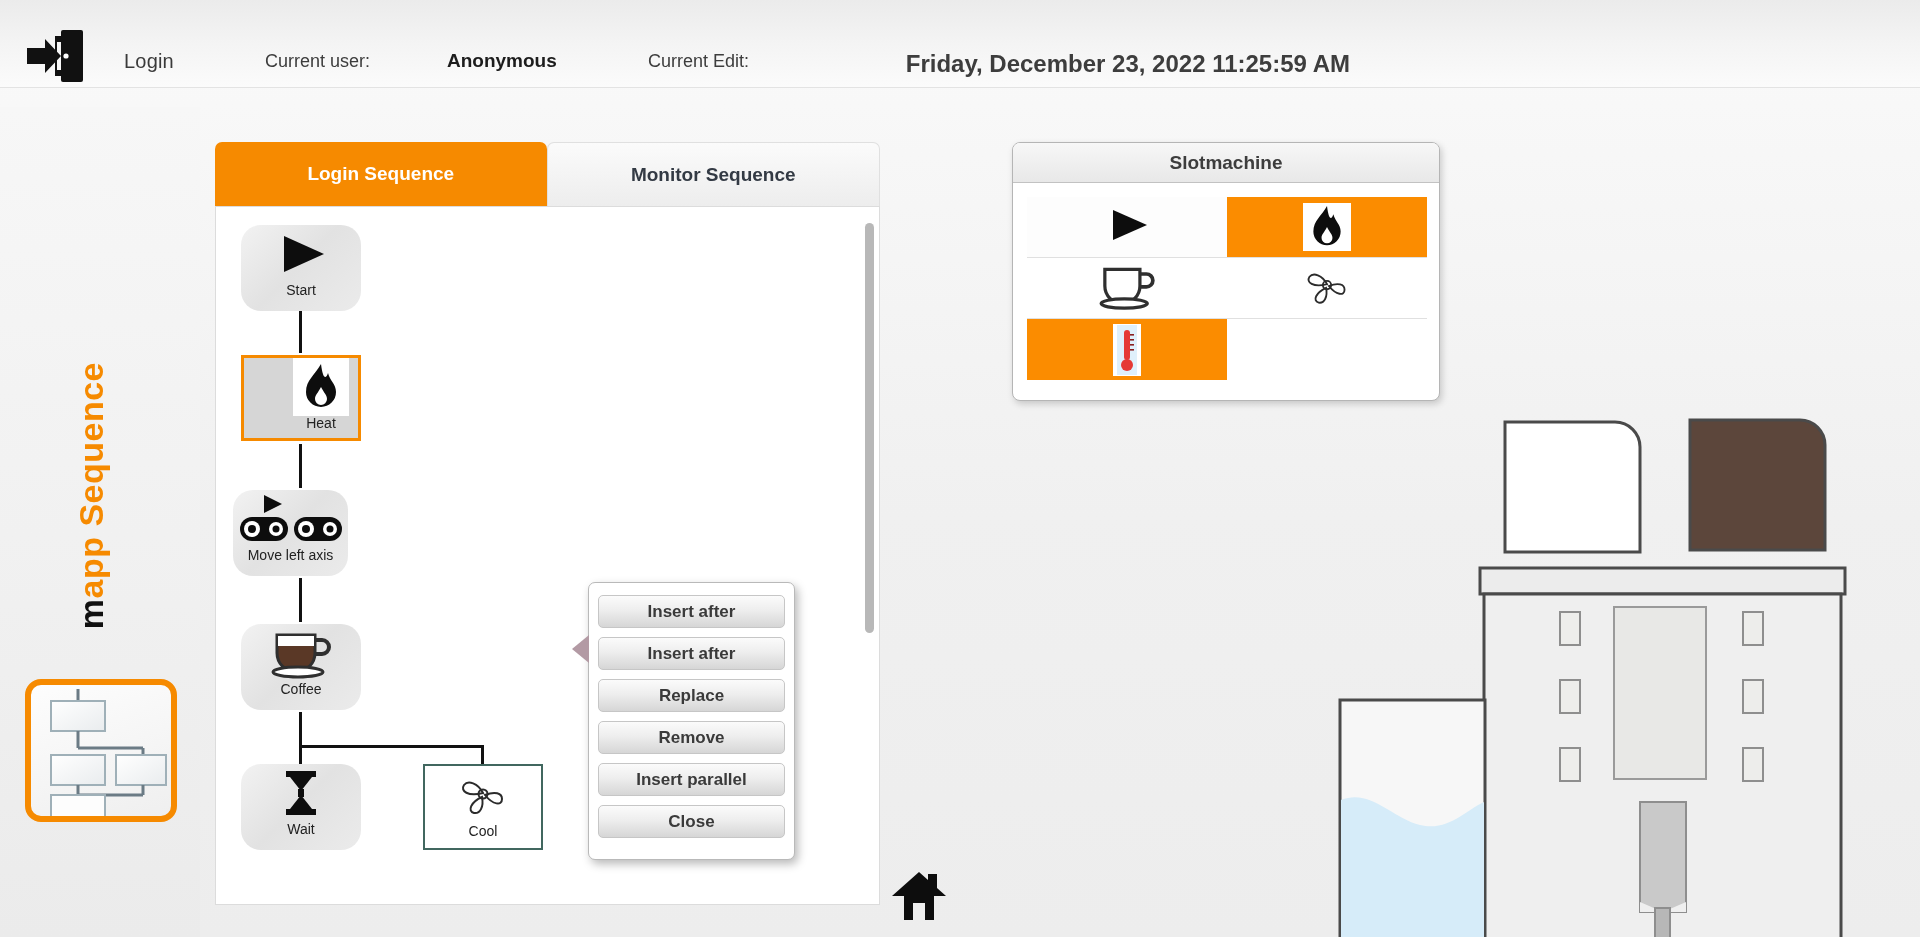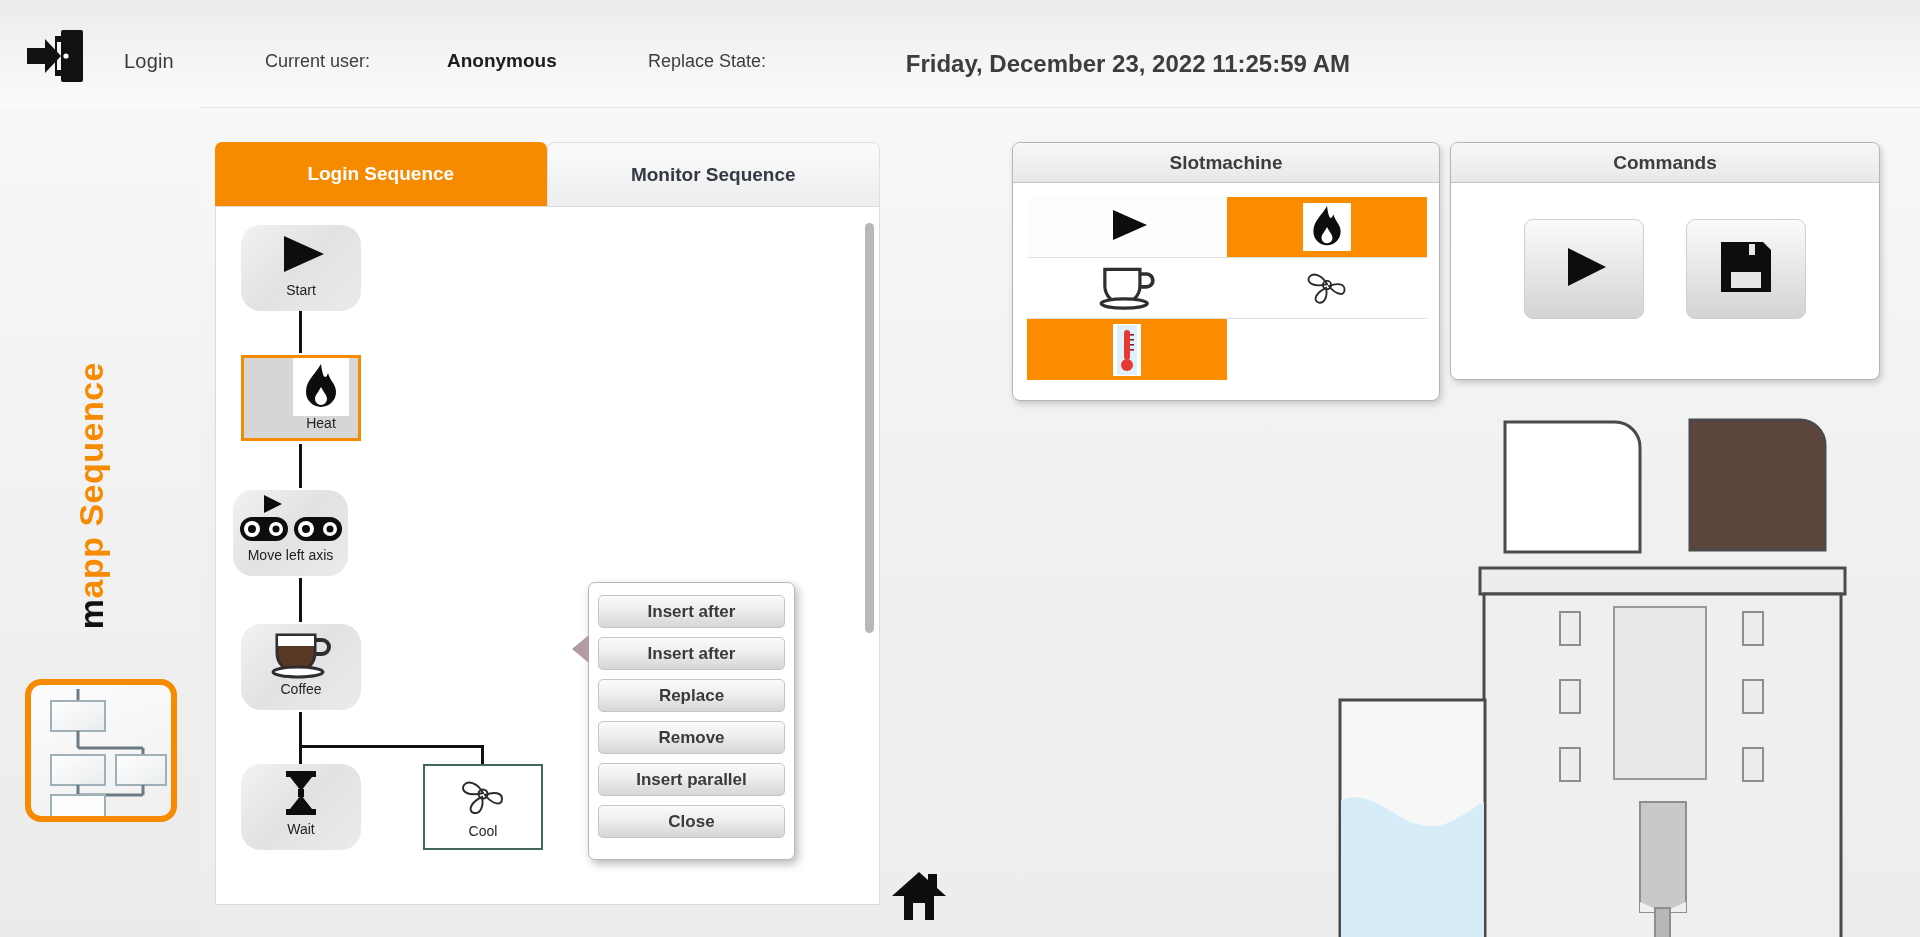--- a/index.html
+++ b/index.html
@@ -10,21 +10,21 @@
     background: #ffffff;
   }
   #app {
     position: relative;
     width: 1920px; height: 937px;
     background: linear-gradient(180deg,#fafafa 0%,#f0f0f0 55%,#ededed 100%);
   }
 
   
   .header {
-    position: absolute; left: 0; top: 0; width: 1920px; height: 108px;
+    position: absolute; left: 0; top: 0; width: 1920px; height: 88px;
     background: linear-gradient(180deg,#ebebeb 0%,#f3f3f3 45%,#fbfbfb 100%);
     border-bottom: 1px solid #e3e3e3;
   }
   .login-icon {
     position: absolute; left: 25px; top: 28px; width: 64px; height: 56px;
     cursor: pointer;
   }
   .login-label {
     position: absolute; left: 124px; top: 50px;
     font-size: 20px; color: #3a3a3a; letter-spacing: .2px;
@@ -172,21 +172,21 @@
       <svg width="64" height="56" viewBox="0 0 64 56">
         <rect x="36" y="2" width="22" height="52" rx="2" fill="#111"></rect>
         <circle cx="41" cy="28" r="2.6" fill="#fff"></circle>
         <path d="M2 20 h18 v-9 l16 17 -16 17 v-9 H2 z" fill="#111"></path>
         <path d="M30 8 h8 v6 h-6 v28 h6 v6 h-8 z" fill="#111"></path>
       </svg>
     </div>
     <div class="login-label">Login</div>
     <div class="cur-user-label">Current user:</div>
     <div class="cur-user-val">Anonymous</div>
-    <div class="cur-state-label">Replace State:</div>
+    <div class="cur-state-label">Current Edit:</div>
     <div class="cur-state-val"></div>
     <div class="datetime">Friday, December 23, 2022 11:25:59 AM</div>
   </div>
 
   <div class="brandbar">
     <div class="brand-text">
       <span class="brand-m">m</span><span class="brand-rest">app Sequence</span>
     </div>
     <div class="flow-badge">
       <svg width="140" height="131" viewBox="0 0 140 131">
@@ -381,44 +381,20 @@
               <rect x="13" y="24" width="4" height="1.6" fill="#8a2020"></rect>
             </svg>
           </span>
         </div>
 
         <div class="slot-cell empty norule"></div>
       </div>
     </div>
   </div>
 
-  <div class="panel" id="cmd-panel">
-    <div class="panel-title">Commands</div>
-    <div class="panel-body">
-      <div class="cmd-row">
-        <div class="cmd-btn">
-          <span>
-            <svg width="56" height="46" viewBox="0 0 56 46">
-                <polygon points="12,4 50,23 12,42" fill="#0d0d0d"></polygon>
-              </svg>
-          </span>
-        </div>
-        <div class="cmd-btn">
-          <span>
-            <svg width="54" height="54" viewBox="0 0 54 54">
-              <path d="M2 2 h42 l8 8 v42 h-50 z" fill="#0d0d0d"></path>
-              <rect x="12" y="32" width="30" height="16" fill="#e6e6e6"></rect>
-              <rect x="14" y="2" width="22" height="14" fill="#0d0d0d"></rect>
-              <rect x="30" y="4" width="6" height="11" fill="#e6e6e6"></rect>
-            </svg>
-          </span>
-        </div>
-      </div>
-    </div>
-  </div>
 
   <div class="home-icon">
     <svg width="58" height="52" viewBox="0 0 58 52">
       <rect x="38" y="4" width="9" height="14" fill="#0d0d0d"></rect>
       <polygon points="29,2 56,26 44,26 44,50 14,50 14,26 2,26" fill="#0d0d0d"></polygon>
       <rect x="23" y="33" width="12" height="17" fill="#ededed"></rect>
     </svg>
   </div>
 
   <div class="machine">

